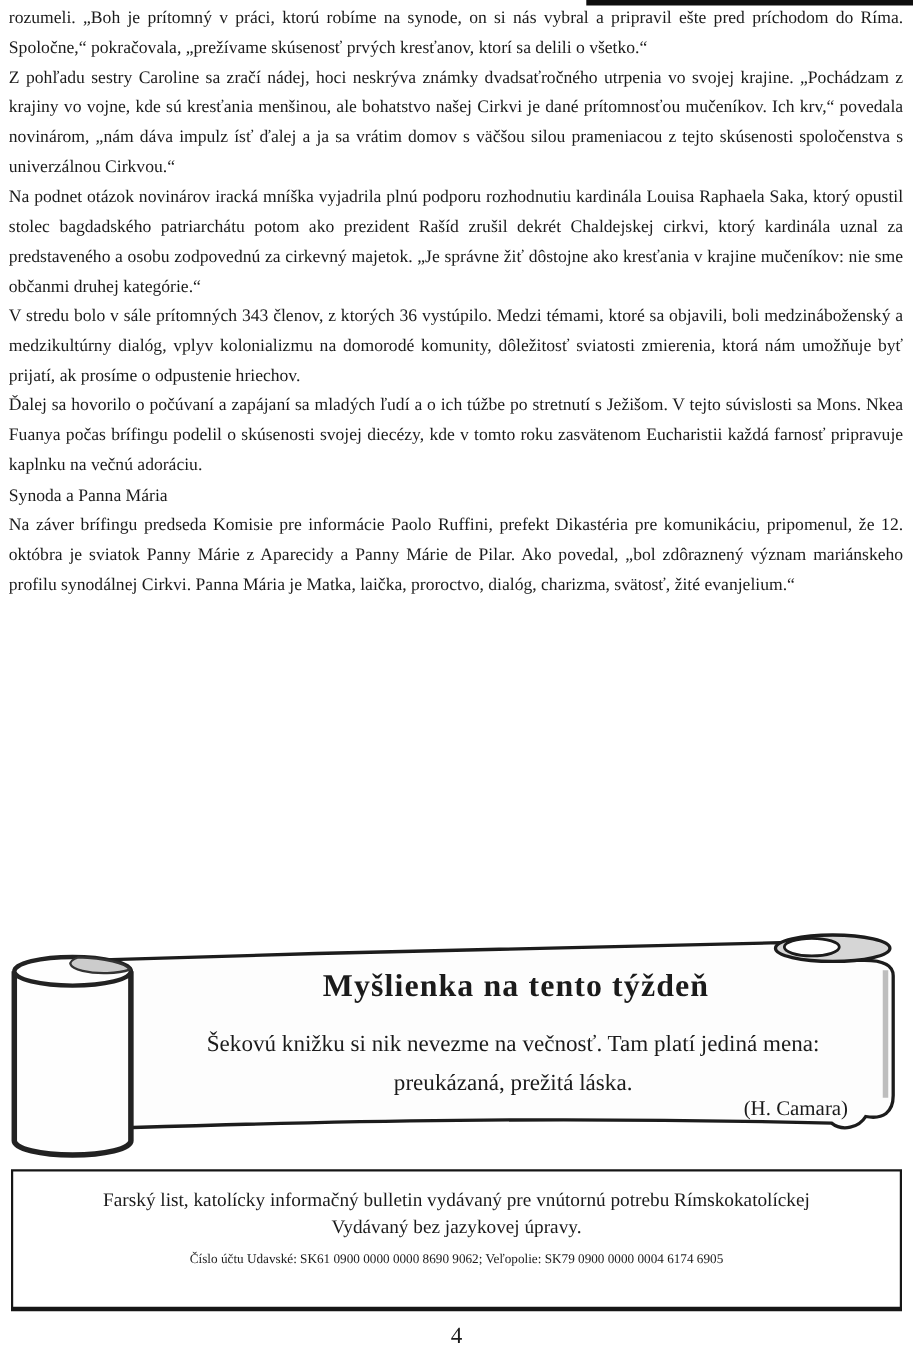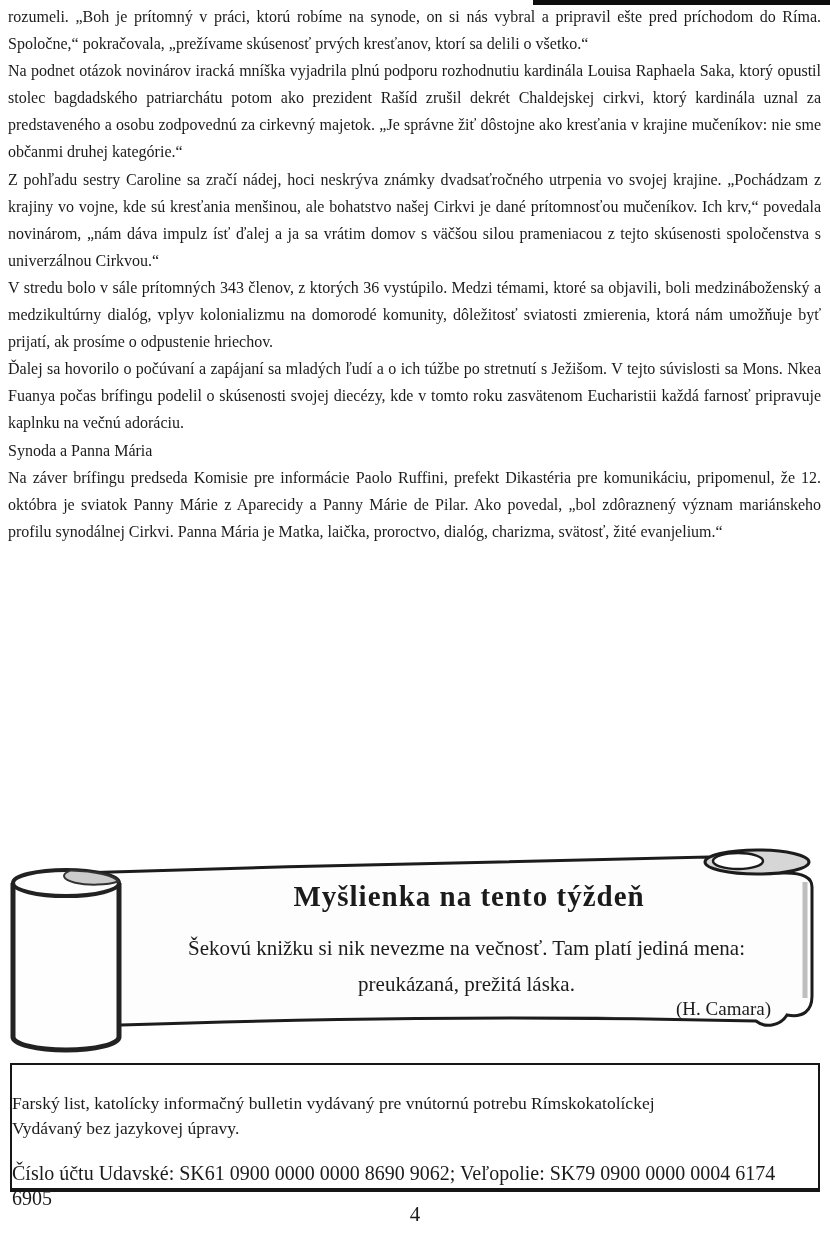--- a/index.html
+++ b/index.html
@@ -61,44 +61,45 @@
   }
 
   
   .imprint {
     position: absolute;
     top: 1063px; left: 10px;
     width: 810px; height: 129px;
     box-sizing: border-box;
     border: 2px solid #161616;
     border-bottom-width: 4px;
-    padding-top: 26px;
+    text-align: center;
+    padding-top: 13px;
   }
   .imprint p { margin: 0; font-size: 17.5px; line-height: 25px; }
-  .imprint .imprint-account { font-size: 20px; margin-top: 20px; }
+  .imprint .imprint-account { font-size: 12px; margin-top: 4px; }
 
   .page-number {
     position: absolute;
     top: 1202px; left: 0;
     width: 830px;
     text-align: center;
     font-size: 21px;
   }
 </style>
 </head>
 <body>
 
 <div class="page">
 
   <div class="scan-bar"></div>
 
   <div class="article">
     <p>rozumeli. „Boh je prítomný v práci, ktorú robíme na synode, on si nás vybral a pripravil ešte pred príchodom do Ríma. Spoločne,“ pokračovala, „prežívame skúsenosť prvých kresťanov, ktorí sa delili o všetko.“</p>
+    <p>Z pohľadu sestry Caroline sa zračí nádej, hoci neskrýva známky dvadsaťročného utrpenia vo svojej krajine. „Pochádzam z krajiny vo vojne, kde sú kresťania menšinou, ale bohatstvo našej Cirkvi je dané prítomnosťou mučeníkov. Ich krv,“ povedala novinárom, „nám dáva impulz ísť ďalej a ja sa vrátim domov s väčšou silou prameniacou z tejto skúsenosti spoločenstva s univerzálnou Cirkvou.“</p>
     <p>Na podnet otázok novinárov iracká mníška vyjadrila plnú podporu rozhodnutiu kardinála Louisa Raphaela Saka, ktorý opustil stolec bagdadského patriarchátu potom ako prezident Rašíd zrušil dekrét Chaldejskej cirkvi, ktorý kardinála uznal za predstaveného a osobu zodpovednú za cirkevný majetok. „Je správne žiť dôstojne ako kresťania v krajine mučeníkov: nie sme občanmi druhej kategórie.“</p>
-    <p>Z pohľadu sestry Caroline sa zračí nádej, hoci neskrýva známky dvadsaťročného utrpenia vo svojej krajine. „Pochádzam z krajiny vo vojne, kde sú kresťania menšinou, ale bohatstvo našej Cirkvi je dané prítomnosťou mučeníkov. Ich krv,“ povedala novinárom, „nám dáva impulz ísť ďalej a ja sa vrátim domov s väčšou silou prameniacou z tejto skúsenosti spoločenstva s univerzálnou Cirkvou.“</p>
     <p>V stredu bolo v sále prítomných 343 členov, z ktorých 36 vystúpilo. Medzi témami, ktoré sa objavili, boli medzináboženský a medzikultúrny dialóg, vplyv kolonializmu na domorodé komunity, dôležitosť sviatosti zmierenia, ktorá nám umožňuje byť prijatí, ak prosíme o odpustenie hriechov.</p>
     <p>Ďalej sa hovorilo o počúvaní a zapájaní sa mladých ľudí a o ich túžbe po stretnutí s Ježišom. V tejto súvislosti sa Mons. Nkea Fuanya počas brífingu podelil o skúsenosti svojej diecézy, kde v tomto roku zasvätenom Eucharistii každá farnosť pripravuje kaplnku na večnú adoráciu.</p>
     <p>Synoda a Panna Mária</p>
     <p>Na záver brífingu predseda Komisie pre informácie Paolo Ruffini, prefekt Dikastéria pre komunikáciu, pripomenul, že 12. októbra je sviatok Panny Márie z Aparecidy a Panny Márie de Pilar. Ako povedal, „bol zdôraznený význam mariánskeho profilu synodálnej Cirkvi. Panna Mária je Matka, laička, proroctvo, dialóg, charizma, svätosť, žité evanjelium.“</p>
   </div>
 
   <div class="scroll-banner">
     <svg viewBox="0 0 812 210" width="812" height="210">
 
       <path d="M 69 27

